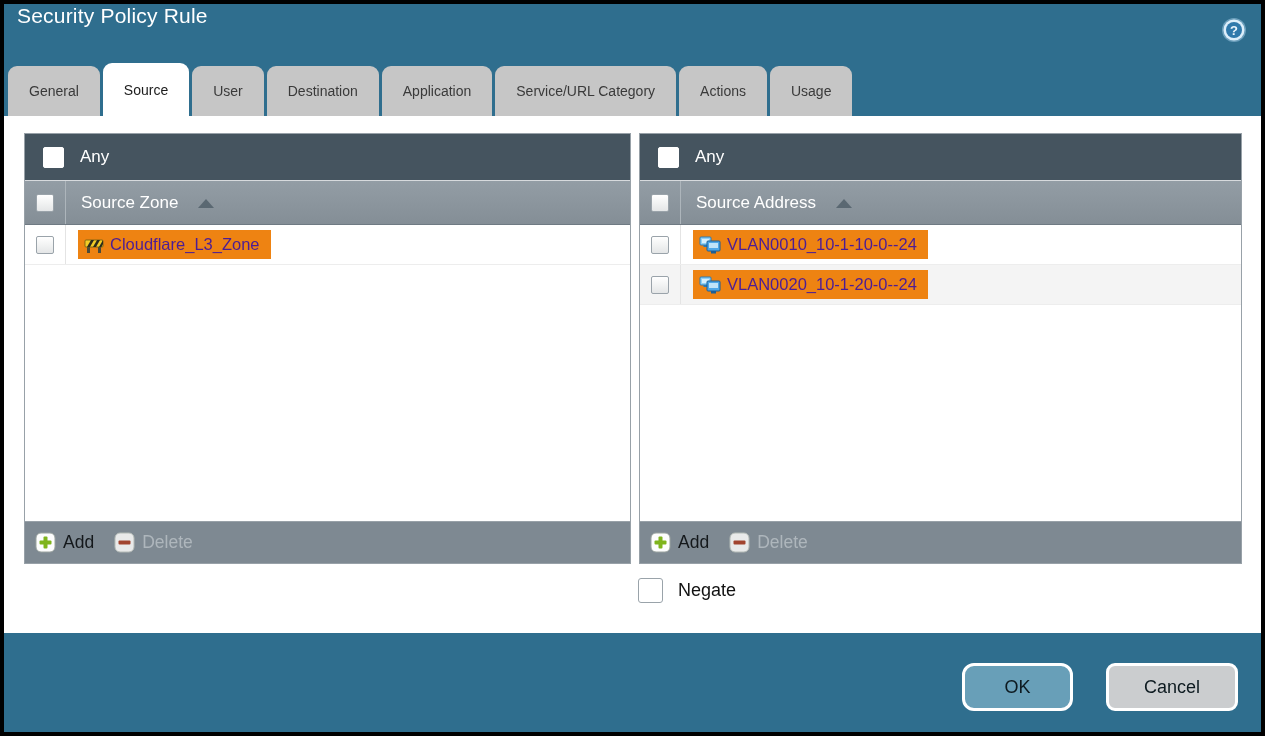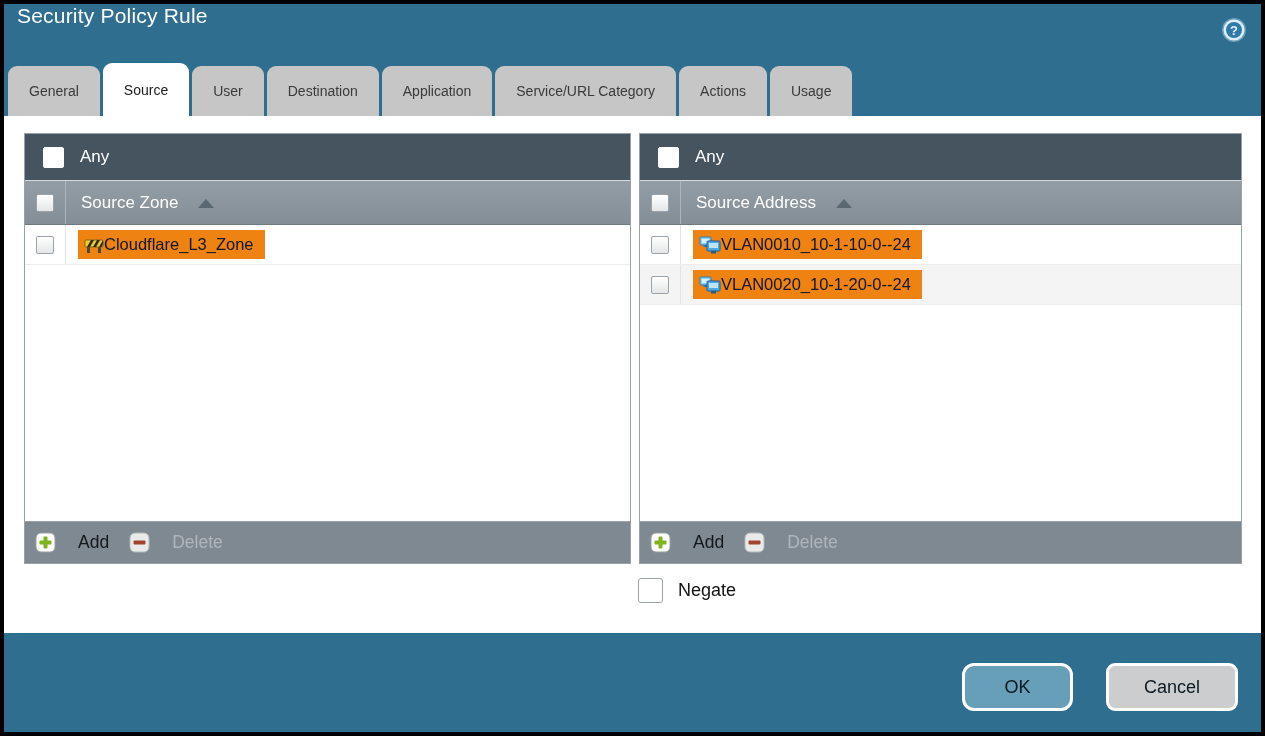--- a/index.html
+++ b/index.html
@@ -109,38 +109,38 @@
     flex: 1 1 auto; background: #ffffff; overflow: hidden;
   }
   .row {
     height: 40px;
     display: flex; align-items: center;
     border-bottom: 1px solid #ededed;
   }
   .row.alt { background: #f4f4f4; }
   .row .cb-col { border-right: 1px solid #e4e4e4; align-self: stretch; }
   .chip {
-    display: inline-flex; align-items: center; gap: 0;
-    background: #EE8312; color: #0f172a;
+    display: inline-flex; align-items: center; gap: 6px;
+    background: #EE8312; color: #4c1d95;
     height: 29px; padding: 0 11px 0 6px;
     font-size: 16.5px;
     margin-left: 12px;
     cursor: pointer;
   }
   .chip svg { flex: 0 0 auto; }
 
   .panel-footer {
     height: 42px; flex: 0 0 42px;
     background: #7E8992;
     border-top: 1px solid #98a1a8;
     display: flex; align-items: center;
     padding-left: 10px; gap: 20px;
   }
   .pf-btn {
-    display: flex; align-items: center; gap: 22px;
+    display: flex; align-items: center; gap: 7px;
     font-size: 17.5px; cursor: pointer; justify-content: space-between;
   }
   .pf-btn.add { color: #14181b; }
   .pf-btn.delete { color: #aeb6bc; cursor: default; }
 
   
   .negate-wrap {
     position: absolute; left: 634px; top: 462px;
     display: flex; align-items: center; gap: 15px;
   }

